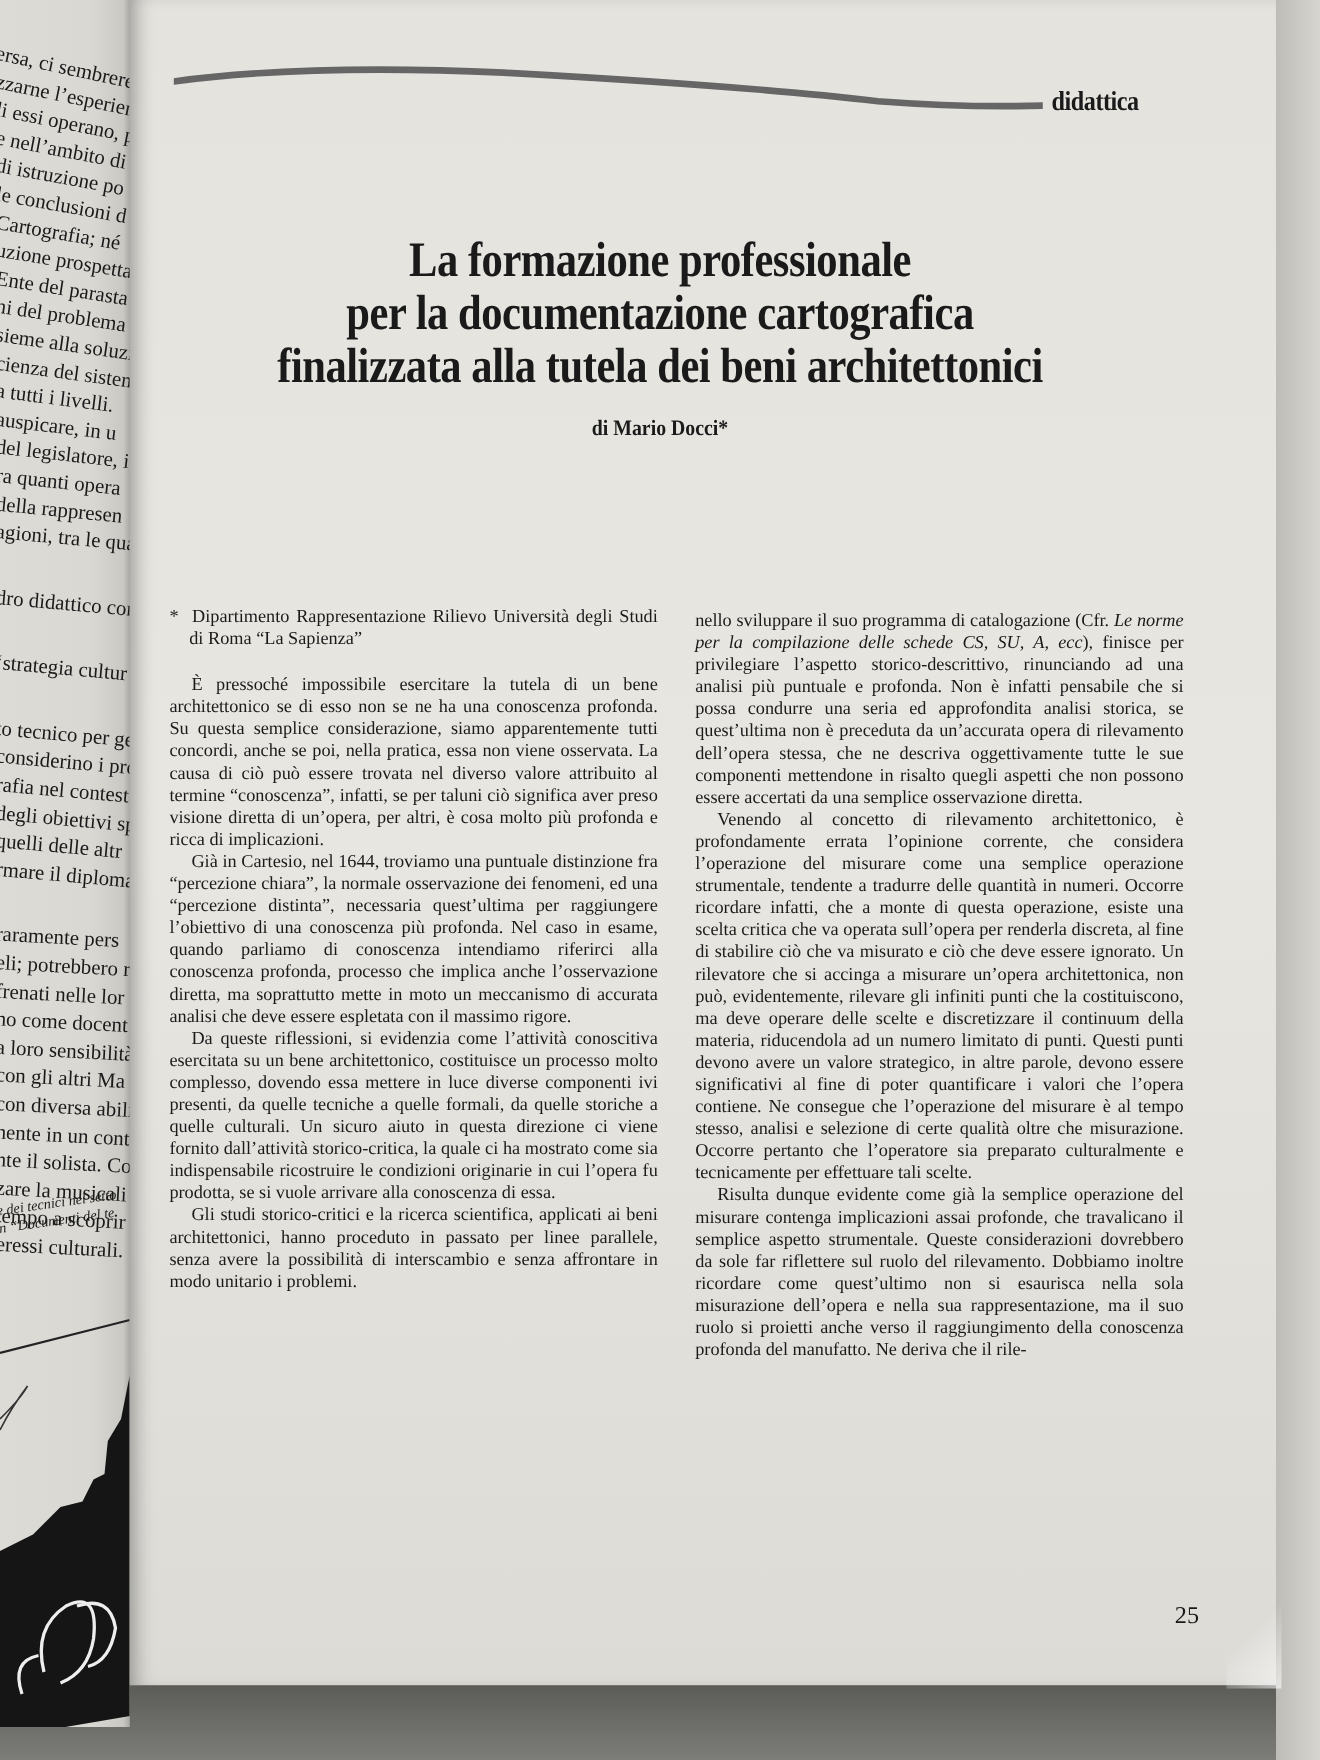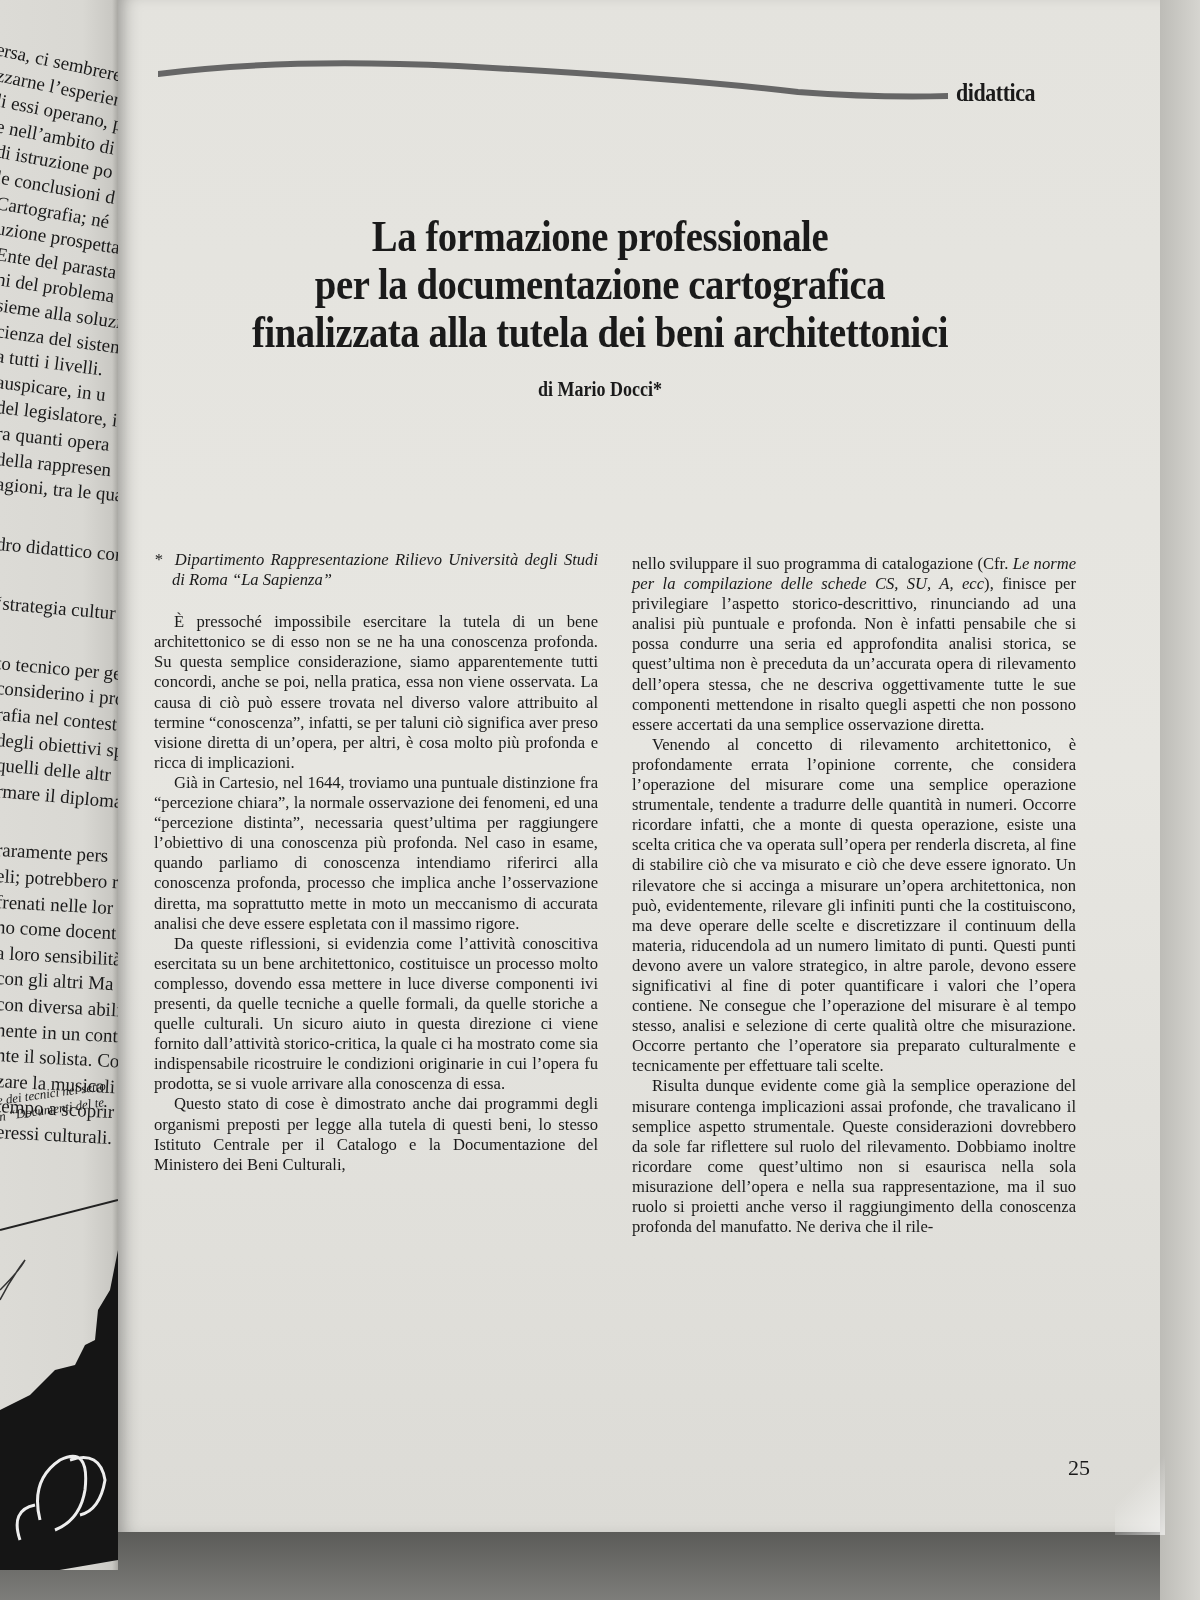--- a/index.html
+++ b/index.html
@@ -18,21 +18,21 @@
   .page-corner{position:absolute;left:1115px;top:1450px;width:50px;height:85px;background:linear-gradient(135deg,rgba(255,255,255,0) 40%,rgba(255,255,255,.6) 100%);}
   .rule{position:absolute;left:158px;top:56px;width:790px;height:50px;}
   .section-label{position:absolute;left:956px;top:79px;font-family:"Liberation Serif",serif;font-weight:bold;font-size:25px;letter-spacing:-0.5px;transform:scaleX(0.88);transform-origin:left;}
   .title{position:absolute;left:160px;top:212px;width:880px;text-align:center;font-weight:bold;font-size:45px;line-height:48px;letter-spacing:-0.5px;transform:scaleX(0.86);transform-origin:center;}
   .byline{position:absolute;left:160px;top:378px;width:880px;text-align:center;font-weight:bold;font-size:20px;transform:scaleX(0.9);}
   .col{position:absolute;width:444px;font-size:16.6px;line-height:20.1px;text-align:justify;}
   .col-left{left:154px;top:550px;}
   .col-right{left:632px;top:554px;}
   .col p{margin:0;text-indent:20px;}
   .col p.noind{text-indent:0;}
-  .footnote{font-style:italic;margin:0 0 22px 0 !important;padding-left:18px;text-indent:-18px !important;}
+  .footnote{margin:0 0 22px 0 !important;padding-left:18px;text-indent:-18px !important;}
   .page-number{position:absolute;left:1068px;top:1455px;font-size:22px;}
 </style>
 </head>
 <body>
 
 <div class="bg-bottom"></div>
 <div class="bg-right"></div>
 
 <div class="left-page">
   <div class="curve"></div>
@@ -105,21 +105,21 @@
   <div>per la documentazione cartografica</div>
   <div>finalizzata alla tutela dei beni architettonici</div>
 </div>
 <div class="byline">di Mario Docci*</div>
 
 <div class="col col-left">
   <p class="noind footnote"><span>*</span>&nbsp;&nbsp;<span>Dipartimento Rappresentazione Rilievo Università degli Studi di Roma “La Sapienza”</span></p>
   <p>È pressoché impossibile esercitare la tutela di un bene architettonico se di esso non se ne ha una conoscenza profonda. Su questa semplice considerazione, siamo apparentemente tutti concordi, anche se poi, nella pratica, essa non viene osservata. La causa di ciò può essere trovata nel diverso valore attribuito al termine “conoscenza”, infatti, se per taluni ciò significa aver preso visione diretta di un’opera, per altri, è cosa molto più profonda e ricca di implicazioni.</p>
   <p>Già in Cartesio, nel 1644, troviamo una puntuale distinzione fra “percezione chiara”, la normale osservazione dei fenomeni, ed una “percezione distinta”, necessaria quest’ultima per raggiungere l’obiettivo di una conoscenza più profonda. Nel caso in esame, quando parliamo di conoscenza intendiamo riferirci alla conoscenza profonda, processo che implica anche l’osservazione diretta, ma soprattutto mette in moto un meccanismo di accurata analisi che deve essere espletata con il massimo rigore.</p>
   <p>Da queste riflessioni, si evidenzia come l’attività conoscitiva esercitata su un bene architettonico, costituisce un processo molto complesso, dovendo essa mettere in luce diverse componenti ivi presenti, da quelle tecniche a quelle formali, da quelle storiche a quelle culturali. Un sicuro aiuto in questa direzione ci viene fornito dall’attività storico-critica, la quale ci ha mostrato come sia indispensabile ricostruire le condizioni originarie in cui l’opera fu prodotta, se si vuole arrivare alla conoscenza di essa.</p>
-  <p>Questo stato di cose è dimostrato anche dai programmi degli organismi preposti per legge alla tutela di questi beni, lo stesso Istituto Centrale per il Catalogo e la Documentazione del Ministero dei Beni Culturali,</p>
+  <p>Gli studi storico-critici e la ricerca scientifica, applicati ai beni architettonici, hanno proceduto in passato per linee parallele, senza avere la possibilità di interscambio e senza affrontare in modo unitario i problemi.</p>
 </div>
 
 <div class="col col-right">
   <p class="noind"><span>nello sviluppare il suo programma di catalogazione (Cfr. </span><i>Le norme per la compilazione delle schede CS, SU, A, ecc</i><span>), finisce per privilegiare l’aspetto storico-descrittivo, rinunciando ad una analisi più puntuale e profonda. Non è infatti pensabile che si possa condurre una seria ed approfondita analisi storica, se quest’ultima non è preceduta da un’accurata opera di rilevamento dell’opera stessa, che ne descriva oggettivamente tutte le sue componenti mettendone in risalto quegli aspetti che non possono essere accertati da una semplice osservazione diretta.</span></p>
   <p>Venendo al concetto di rilevamento architettonico, è profondamente errata l’opinione corrente, che considera l’operazione del misurare come una semplice operazione strumentale, tendente a tradurre delle quantità in numeri. Occorre ricordare infatti, che a monte di questa operazione, esiste una scelta critica che va operata sull’opera per renderla discreta, al fine di stabilire ciò che va misurato e ciò che deve essere ignorato. Un rilevatore che si accinga a misurare un’opera architettonica, non può, evidentemente, rilevare gli infiniti punti che la costituiscono, ma deve operare delle scelte e discretizzare il continuum della materia, riducendola ad un numero limitato di punti. Questi punti devono avere un valore strategico, in altre parole, devono essere significativi al fine di poter quantificare i valori che l’opera contiene. Ne consegue che l’operazione del misurare è al tempo stesso, analisi e selezione di certe qualità oltre che misurazione. Occorre pertanto che l’operatore sia preparato culturalmente e tecnicamente per effettuare tali scelte.</p>
   <p>Risulta dunque evidente come già la semplice operazione del misurare contenga implicazioni assai profonde, che travalicano il semplice aspetto strumentale. Queste considerazioni dovrebbero da sole far riflettere sul ruolo del rilevamento. Dobbiamo inoltre ricordare come quest’ultimo non si esaurisca nella sola misurazione dell’opera e nella sua rappresentazione, ma il suo ruolo si proietti anche verso il raggiungimento della conoscenza profonda del manufatto. Ne deriva che il rile-</p>
 </div>
 
 <div class="page-number">25</div>
 

